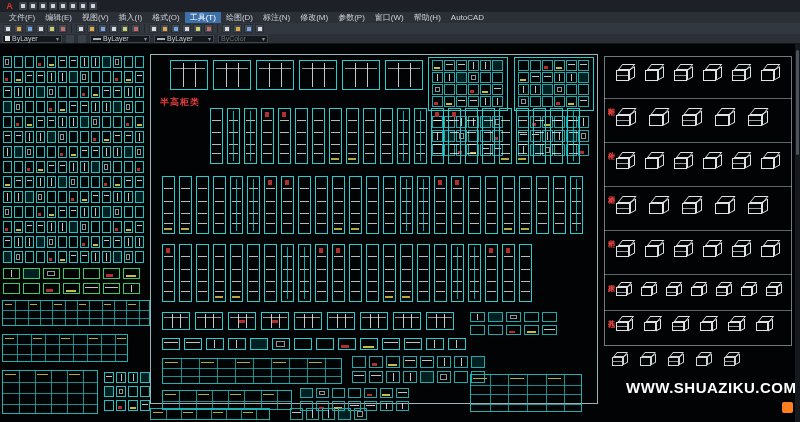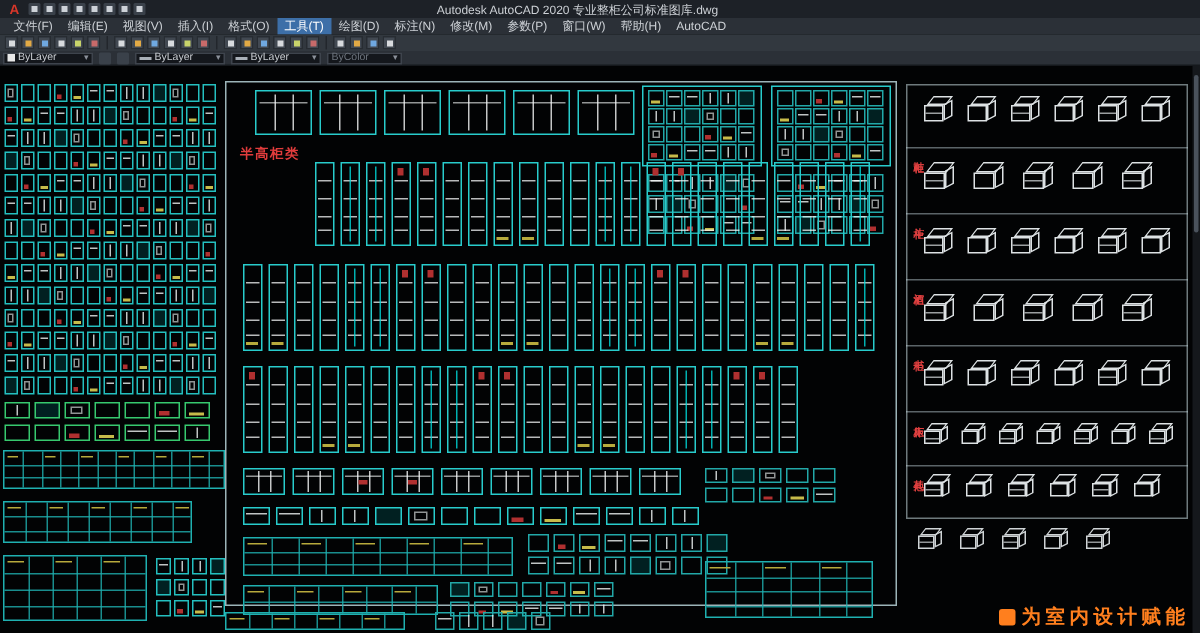--- a/index.html
+++ b/index.html
@@ -91,24 +91,20 @@
         <div class="qat-icon">
           <i></i>
         </div>
         <div class="qat-icon">
           <i></i>
         </div>
         <div class="qat-icon">
           <i></i>
         </div>
       </div>
-    <div class="title">
-      <span>Autodesk AutoCAD 2020</span>
-      <span>专业整柜公司标准图库.dwg</span>
-    </div>
   </div>
 
   <div class="menubar" id="menubar">
       <span class="menu-item">文件(F)</span>
       <span class="menu-item">编辑(E)</span>
       <span class="menu-item">视图(V)</span>
       <span class="menu-item">插入(I)</span>
       <span class="menu-item">格式(O)</span>
       <span class="menu-item active">工具(T)</span>
       <span class="menu-item">绘图(D)</span>
@@ -211,23 +207,23 @@
       <span class="caret">▾</span>
     </div>
     <div class="well w-ps">
       <span>ByColor</span>
       <span class="caret">▾</span>
     </div>
   </div>
 
   <div id="canvas">
     <div class="half-label">半高柜类</div>
+    <div class="wm-url">WWW.SHUAZIKU.COM</div>
     <div class="wm-slogan">
       <span class="wm-dot"></span>
-      <span>为室内设计赋能</span>
     </div>
     <div class="vscroll">
       <div class="thumb"></div>
     </div>
   <div style="position: absolute; left: 0px; top: 0px;">
         <div style="position: absolute; left: 3px; top: 12px; width: 9px; height: 12px; border: 1px solid rgb(36, 191, 191); box-sizing: border-box;">
           <div style="position: absolute; left: 20%; top: 20%; width: 55%; height: 55%; border: 1px solid rgba(240, 245, 245, 0.6); box-sizing: border-box;"></div>
         </div>
         <div style="position: absolute; left: 14px; top: 12px; width: 9px; height: 12px; border: 1px solid rgb(36, 191, 191); box-sizing: border-box;"></div>
         <div style="position: absolute; left: 25px; top: 12px; width: 9px; height: 12px; border: 1px solid rgb(36, 191, 191); box-sizing: border-box;"></div>

